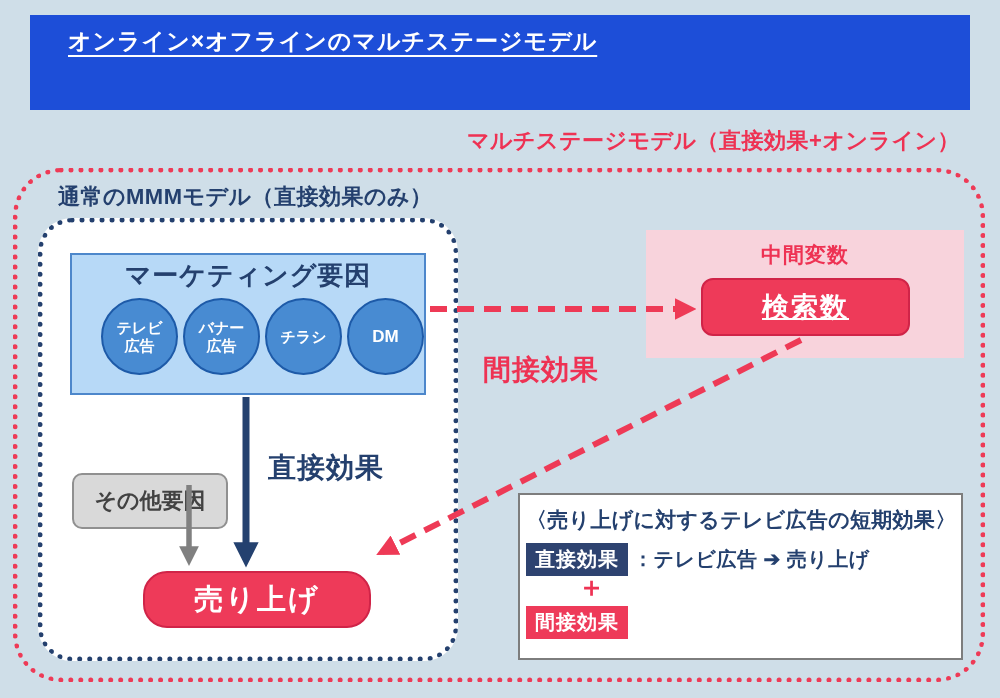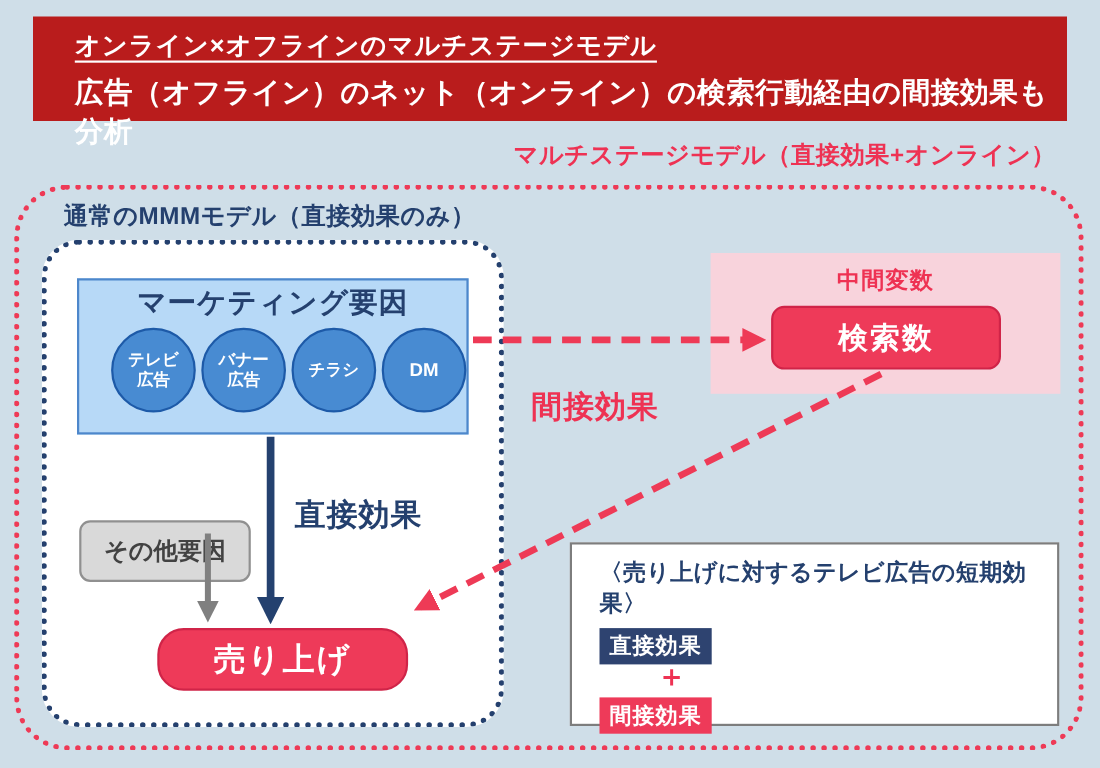--- a/index.html
+++ b/index.html
@@ -4,21 +4,21 @@
 <style>
   html,body{margin:0;padding:0;}
   body{
     width:1000px;height:698px;position:relative;overflow:hidden;
     background:#cfdee8;
     font-family:"Liberation Sans",sans-serif;
   }
   
   .header{
     position:absolute;left:30px;top:15px;width:940px;height:95px;
-    background:#b91c1c;color:#ffffff;box-sizing:border-box;
+    background:#1d4ed8;color:#ffffff;box-sizing:border-box;
     padding:11px 0 0 38px;
   }
   .header .line1{
     font-size:23px;font-weight:bold;letter-spacing:1px;
     text-decoration:underline;text-decoration-thickness:2px;text-underline-offset:6px;
     display:inline-block;
   }
   .header .line2{
     font-size:26px;font-weight:bold;letter-spacing:0.5px;margin-top:10px;
   }
@@ -79,34 +79,34 @@
     background:#f8d3dc;
   }
   .pink-title{
     text-align:center;color:#ee3253;font-size:21px;font-weight:bold;
     margin-top:11px;letter-spacing:1px;
   }
   .search-box{
     position:absolute;left:701px;top:278px;width:209px;height:58px;
     background:#ee3a59;border:2px solid #d02448;border-radius:12px;box-sizing:border-box;
     color:#ffffff;font-size:27px;font-weight:bold;letter-spacing:2px;
-    display:flex;align-items:center;justify-content:center;
+    display:flex;align-items:center;justify-content:center;text-decoration:underline;
   }
   
   .sales-box{
     position:absolute;left:143px;top:571px;width:228px;height:57px;
     background:#ee3a59;border:2px solid #d02448;border-radius:24px;box-sizing:border-box;
     color:#ffffff;font-size:29px;font-weight:bold;letter-spacing:2px;
     display:flex;align-items:center;justify-content:center;
   }
   
   .info-box{
     position:absolute;left:518px;top:493px;width:445px;height:167px;
     background:#ffffff;border:2px solid #7d7d7d;box-sizing:border-box;
-    padding:11px 0 0 25px;
+    padding:11px 0 0 6px;
   }
   .info-title{color:#24406e;font-size:21px;font-weight:bold;letter-spacing:0.3px;}
   .info-row{display:flex;align-items:center;margin-top:9px;}
   .badge{
     color:#ffffff;font-size:20px;font-weight:bold;padding:3px 9px;letter-spacing:1px;
   }
   .badge.navy{background:#2e4370;}
   .badge.red{background:#ee3a59;}
   .info-text{font-size:20px;font-weight:bold;margin-left:5px;letter-spacing:0.5px;}
   .info-text.navy{color:#24406e;}
@@ -115,21 +115,20 @@
     color:#ee3253;font-size:27px;font-weight:bold;margin:-2px 0 -4px 52px;line-height:1;
   }
   
   .overlay{position:absolute;left:0;top:0;pointer-events:none;}
 </style>
 </head>
 <body>
 
 <div class="header">
   <span class="line1">オンライン×オフラインのマルチステージモデル</span>
-  <div class="line2">広告（オフライン）のネット（オンライン）の検索行動経由の間接効果も分析</div>
 </div>
 
 <div class="outer-label">マルチステージモデル（直接効果+オンライン）</div>
 <div class="outer-box"></div>
 
 <div class="inner-label">通常のMMMモデル（直接効果のみ）</div>
 <div class="inner-box"></div>
 
 <div class="marketing">
   <div class="marketing-title">マーケティング要因</div>
@@ -184,18 +183,19 @@
   <line x1="246" y1="397" x2="246" y2="560" stroke="#24416f" stroke-width="7" marker-end="url(#ah-navy)"></line>
   <line x1="189" y1="485" x2="189" y2="560" stroke="#808080" stroke-width="5.5" marker-end="url(#ah-gray)"></line>
   <line x1="430" y1="309" x2="690" y2="309" stroke="#ee3a56" stroke-width="6" stroke-dasharray="17 10" marker-end="url(#ah-red)"></line>
   <line x1="801" y1="340" x2="382" y2="552" stroke="#ee3a56" stroke-width="6" stroke-dasharray="17 10" marker-end="url(#ah-red)"></line>
 </svg>
 
 <div class="info-box">
   <div class="info-title">〈売り上げに対するテレビ広告の短期効果〉</div>
   <div class="info-row">
     <span class="badge navy">直接効果</span>
+    <span class="info-text navy">：テレビ広告 ➔ 売り上げ</span>
   </div>
   <div class="plus">＋</div>
   <div class="info-row">
     <span class="badge red">間接効果</span>
   </div>
 </div>
 
 </body></html>

